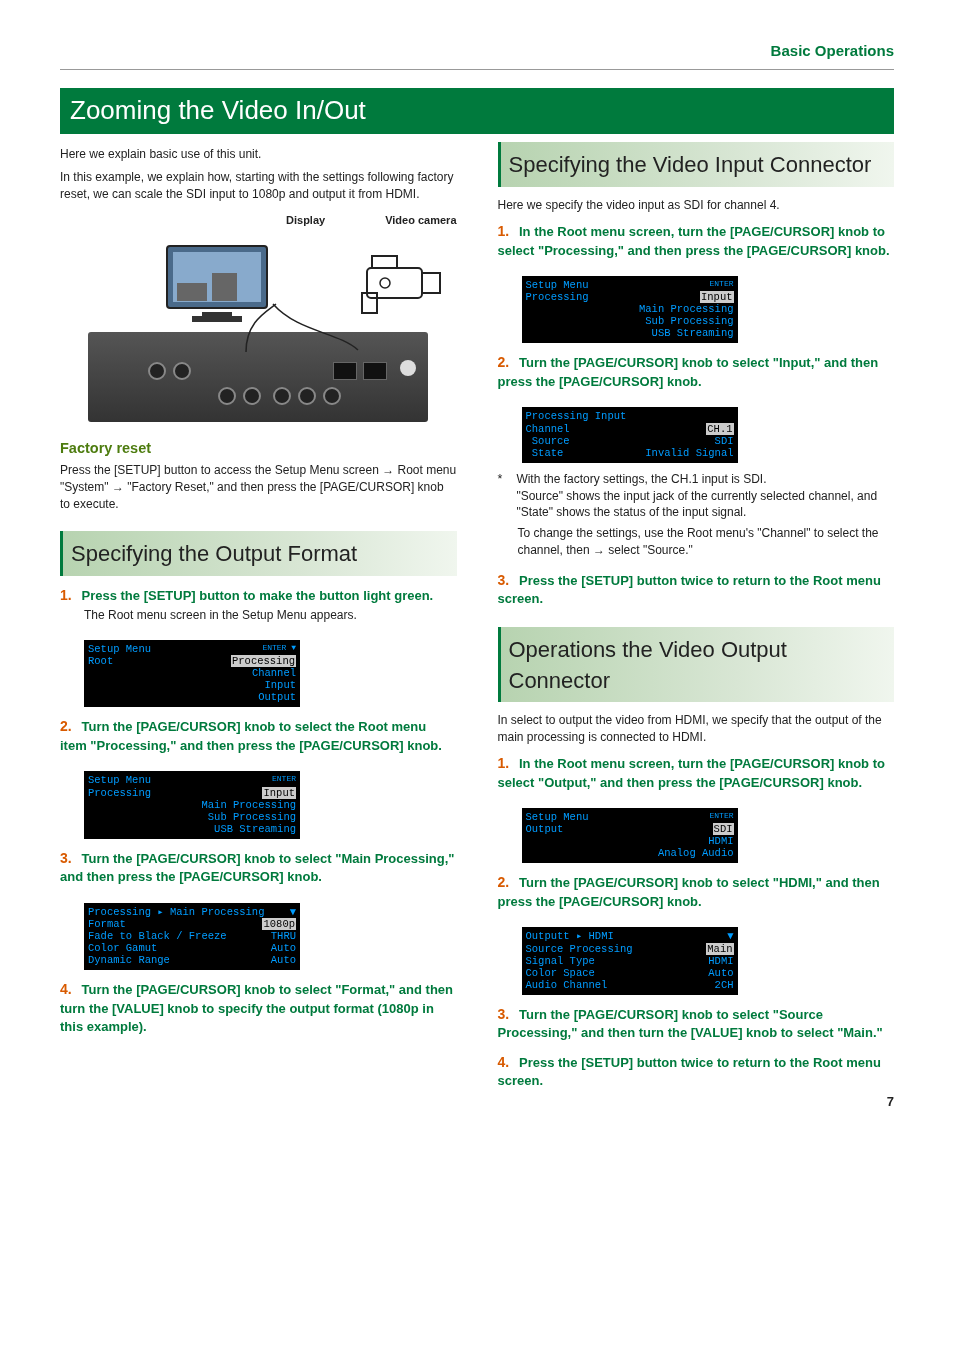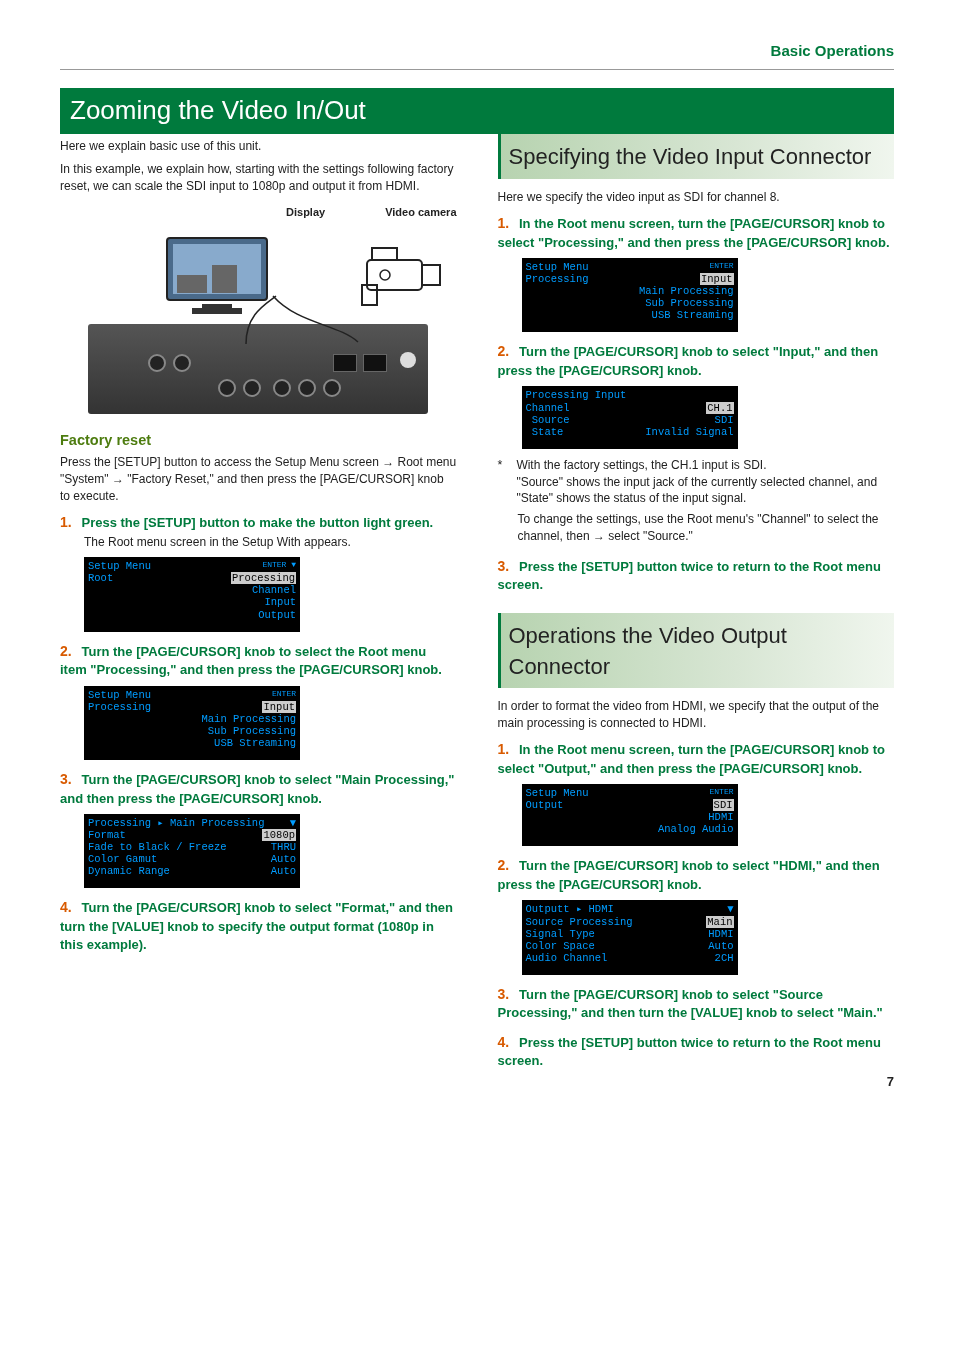--- a/index.html
+++ b/index.html
@@ -22,20 +22,21 @@
     border-bottom: 1px solid #999;
     margin-bottom: 18px;
   }
   .main-title {
     background: #007a3d;
     color: #fff;
     font-size: 26px;
     font-family: "Myriad Pro Condensed", "Arial Narrow", sans-serif;
     font-weight: 400;
     padding: 4px 10px 6px 10px;
+    margin-bottom: 8px;
   }
   .columns {
     display: flex;
     gap: 41px;
   }
   .col {
     width: 50%;
   }
   .sub-title {
     font-family: "Myriad Pro Condensed", "Arial Narrow", sans-serif;
@@ -84,23 +85,23 @@
   }
   .arrow {
     font-family: Arial, sans-serif;
   }
   .menubox {
     background: #000;
     color: #009cff;
     font-family: "Courier New", monospace;
     font-size: 10.5px;
     line-height: 1.15;
-    padding: 3px 4px 11px 4px;
+    padding: 3px 4px 4px 4px;
     width: 208px;
-    margin: 6px 0 8px 24px;
+    margin: 16px 0 8px 24px;
     white-space: pre;
   }
   .mb-title { color: #009cff; display:flex; justify-content:space-between;}
   .mb-title .enter { font-size:8px; letter-spacing:0px;}
   .mb-hi {
     background: #ccc;
     color: #000;
     display: inline-block;
     padding: 0 1px;
   }
@@ -198,26 +199,27 @@
     <svg style="position:absolute;top:-30px;left:180px" width="100" height="60">
           <path d="M5 2 C 30 30, 70 30, 90 48" stroke="#222" fill="none" stroke-width="1.5"></path>
         </svg>
   </div>
 
   <div class="orange-heading">Factory reset</div>
   <p class="body-text">
     <span>Press the [SETUP] button to access the Setup Menu screen </span><span class="arrow">→</span><span> Root menu "System" </span><span class="arrow">→</span><span> "Factory Reset," and then press the [PAGE/CURSOR] knob to execute.</span>
   </p>
 
+  <div class="sub-title">Specifying the Output Format</div>
 
   <ol class="step-list">
     <li>
       <span class="step-num">1.</span>
       <span class="step-heading">Press the [SETUP] button to make the button light green.</span>
-      <div class="step-body">The Root menu screen in the Setup With appears.</div>
+      <div class="step-body">The Root menu screen in the Setup Menu appears.</div>
       <div class="menubox"><div class="mb-title"><span>Setup Menu</span><span class="enter">ENTER ▼</span></div><div class="mb-row"><span>Root</span><span><span class="mb-hi">Processing</span></span></div><div class="mb-row"><span></span><span>Channel</span></div><div class="mb-row"><span></span><span>Input</span></div><div class="mb-row"><span></span><span>Output</span></div></div>
     </li>
     <li>
       <span class="step-num">2.</span>
       <span class="step-heading">Turn the [PAGE/CURSOR] knob to select the Root menu item "Processing," and then press the [PAGE/CURSOR] knob.</span>
       <div class="menubox"><div class="mb-title"><span>Setup Menu</span><span class="enter">ENTER</span></div><div class="mb-row"><span>Processing</span><span><span class="mb-hi">Input</span></span></div><div class="mb-row"><span></span><span>Main Processing</span></div><div class="mb-row"><span></span><span>Sub Processing</span></div><div class="mb-row"><span></span><span>USB Streaming</span></div></div>
     </li>
     <li>
       <span class="step-num">3.</span>
       <span class="step-heading">Turn the [PAGE/CURSOR] knob to select "Main Processing," and then press the [PAGE/CURSOR] knob.</span>
@@ -226,21 +228,21 @@
     <li>
       <span class="step-num">4.</span>
       <span class="step-heading">Turn the [PAGE/CURSOR] knob to select "Format," and then turn the [VALUE] knob to specify the output format (1080p in this example).</span>
     </li>
   </ol>
 </div>
 
 <div class="col">
 
   <div class="sub-title" style="margin-top:0">Specifying the Video Input Connector</div>
-  <p class="body-text">Here we specify the video input as SDI for channel 8.</p>
+  <p class="body-text">Here we specify the video input as SDI for channel 4.</p>
 
   <ol class="step-list">
     <li>
       <span class="step-num">1.</span>
       <span class="step-heading">In the Root menu screen, turn the [PAGE/CURSOR] knob to select "Processing," and then press the [PAGE/CURSOR] knob.</span>
       <div class="menubox"><div class="mb-title"><span>Setup Menu</span><span class="enter">ENTER</span></div><div class="mb-row"><span>Processing</span><span><span class="mb-hi">Input</span></span></div><div class="mb-row"><span></span><span>Main Processing</span></div><div class="mb-row"><span></span><span>Sub Processing</span></div><div class="mb-row"><span></span><span>USB Streaming</span></div></div>
     </li>
     <li>
       <span class="step-num">2.</span>
       <span class="step-heading">Turn the [PAGE/CURSOR] knob to select "Input," and then press the [PAGE/CURSOR] knob.</span>
@@ -257,21 +259,21 @@
         <span>To change the settings, use the Root menu's "Channel" to select the channel, then </span><span class="arrow">→</span><span> select "Source."</span>
       </div>
     </li>
     <li style="margin-top:12px">
       <span class="step-num">3.</span>
       <span class="step-heading">Press the [SETUP] button twice to return to the Root menu screen.</span>
     </li>
   </ol>
 
   <div class="sub-title">Operations the Video Output Connector</div>
-  <p class="body-text">In order to format the video from HDMI, we specify that the output of the main processing is connected to HDMI.</p>
+  <p class="body-text">In select to output the video from HDMI, we specify that the output of the main processing is connected to HDMI.</p>
 
   <ol class="step-list">
     <li>
       <span class="step-num">1.</span>
       <span class="step-heading">In the Root menu screen, turn the [PAGE/CURSOR] knob to select "Output," and then press the [PAGE/CURSOR] knob.</span>
       <div class="menubox"><div class="mb-title"><span>Setup Menu</span><span class="enter">ENTER</span></div><div class="mb-row"><span>Output</span><span><span class="mb-hi">SDI</span></span></div><div class="mb-row"><span></span><span>HDMI</span></div><div class="mb-row"><span></span><span>Analog Audio</span></div></div>
     </li>
     <li>
       <span class="step-num">2.</span>
       <span class="step-heading">Turn the [PAGE/CURSOR] knob to select "HDMI," and then press the [PAGE/CURSOR] knob.</span>

